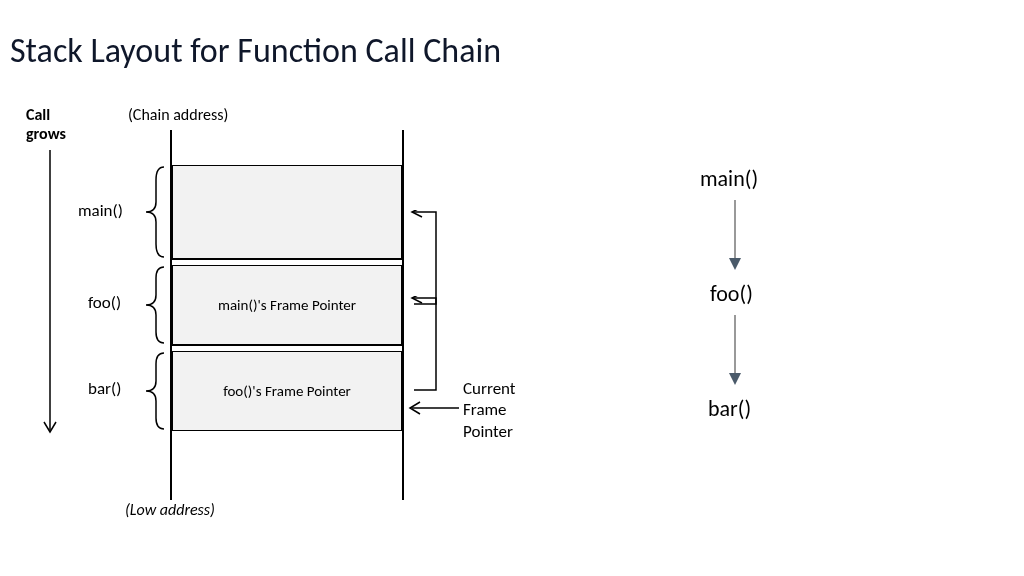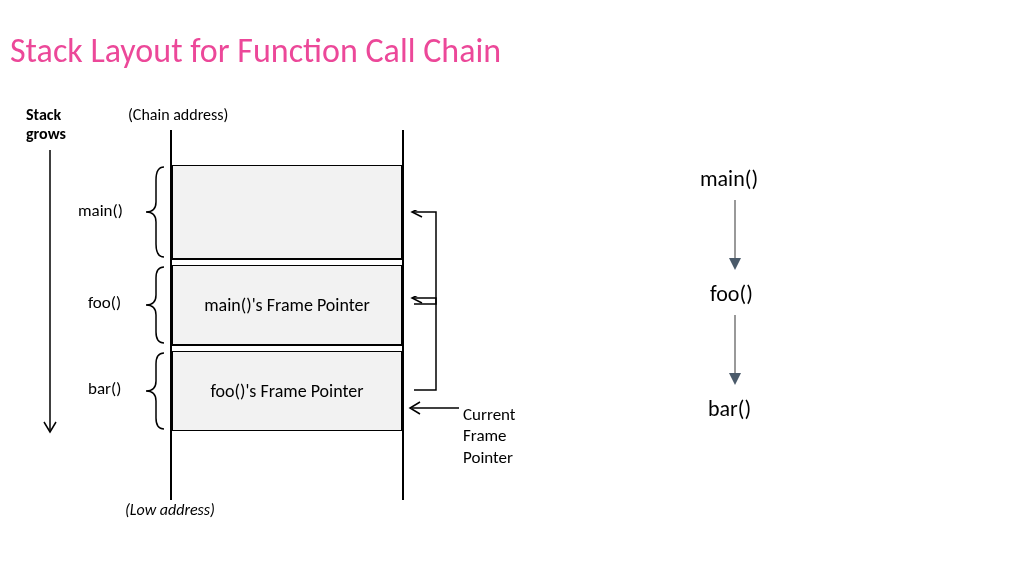--- a/index.html
+++ b/index.html
@@ -9,21 +9,21 @@
     height: 576px;
     font-family: Calibri, Arial, sans-serif;
     background: white;
     position: relative;
   }
   .title {
     position: absolute;
     top: 30px;
     left: 10px;
     font-size: 34px;
-    color: #ec4899;
+    color: #0f172a;
   }
   
   .stack-line-left {
     position: absolute;
     left: 170px;
     top: 130px;
     width: 2px;
     height: 370px;
     background: #000;
   }
@@ -39,21 +39,21 @@
   .frame {
     position: absolute;
     left: 172px;
     width: 230px;
     background: #f2f2f2;
     border: 1px solid #000;
     box-sizing: border-box;
     display: flex;
     align-items: center;
     justify-content: center;
-    font-size: 18px;
+    font-size: 15px;
   }
   .frame-sep {
     position: absolute;
     left: 172px;
     width: 230px;
     height: 1px;
     background: #000;
   }
   .brace-svg {
     position: absolute;
@@ -86,21 +86,21 @@
   }
 </style>
 </head>
 <body>
 
 <div class="title">Stack Layout for Function Call Chain</div>
 
 <div class="label" style="top:105px; left:128px; font-size:16px;">(Chain address)</div>
 <div class="label" style="top:500px; left:125px; font-size:16px;font-style:italic;">(Low address)</div>
 
-<div class="label label-bold" style="top:105px; left:26px; font-size:16px; white-space:pre; line-height:1.2;">Stack
+<div class="label label-bold" style="top:105px; left:26px; font-size:16px; white-space:pre; line-height:1.2;">Call
 grows</div>
 <svg class="grow-arrow" style="left:40px; top:150px;" width="20" height="290">
   <line x1="10" y1="0" x2="10" y2="280" stroke="#000" stroke-width="1.5"></line>
   <polyline points="4,272 10,282 16,272" fill="none" stroke="#000" stroke-width="1.5"></polyline>
 </svg>
 
 <div class="stack-line-left"></div>
 <div class="stack-line-right"></div>
 
 <div class="frame" style="top:165px; height:94px;">
@@ -139,21 +139,21 @@
 
 <svg class="loop-svg" style="left:404px; top:296px;" width="40" height="100">
   <path d="M10 2 L32 2 L32 94 L10 94" fill="none" stroke="#000" stroke-width="1.5"></path>
   <polyline points="18,-3 8,2 18,7" fill="none" stroke="#000" stroke-width="1.5"></polyline>
 </svg>
 
 <svg class="loop-svg" style="left:404px; top:398px;" width="60" height="20">
   <line x1="55" y1="10" x2="8" y2="10" stroke="#000" stroke-width="1.5"></line>
   <polyline points="16,4 6,10 16,16" fill="none" stroke="#000" stroke-width="1.5"></polyline>
 </svg>
-<div class="label" style="top:378px; left:463px; white-space:pre; line-height:1.25; font-size:17px;margin-top:26px;">Current
+<div class="label" style="top:378px; left:463px; white-space:pre; line-height:1.25; font-size:17px;">Current
 Frame
 Pointer</div>
 
 <div class="chain-label" style="top:165px; left:700px;">main()</div>
 <svg class="chain-arrow" style="left:725px; top:198px;" width="20" height="75">
   <line x1="10" y1="2" x2="10" y2="62" stroke="#555" stroke-width="1.2"></line>
   <polygon points="10,72 4,60 16,60" fill="#4a5a6a"></polygon>
 </svg>
 <div class="chain-label" style="top:280px; left:710px;">foo()</div>
 <svg class="chain-arrow" style="left:725px; top:313px;" width="20" height="75">

